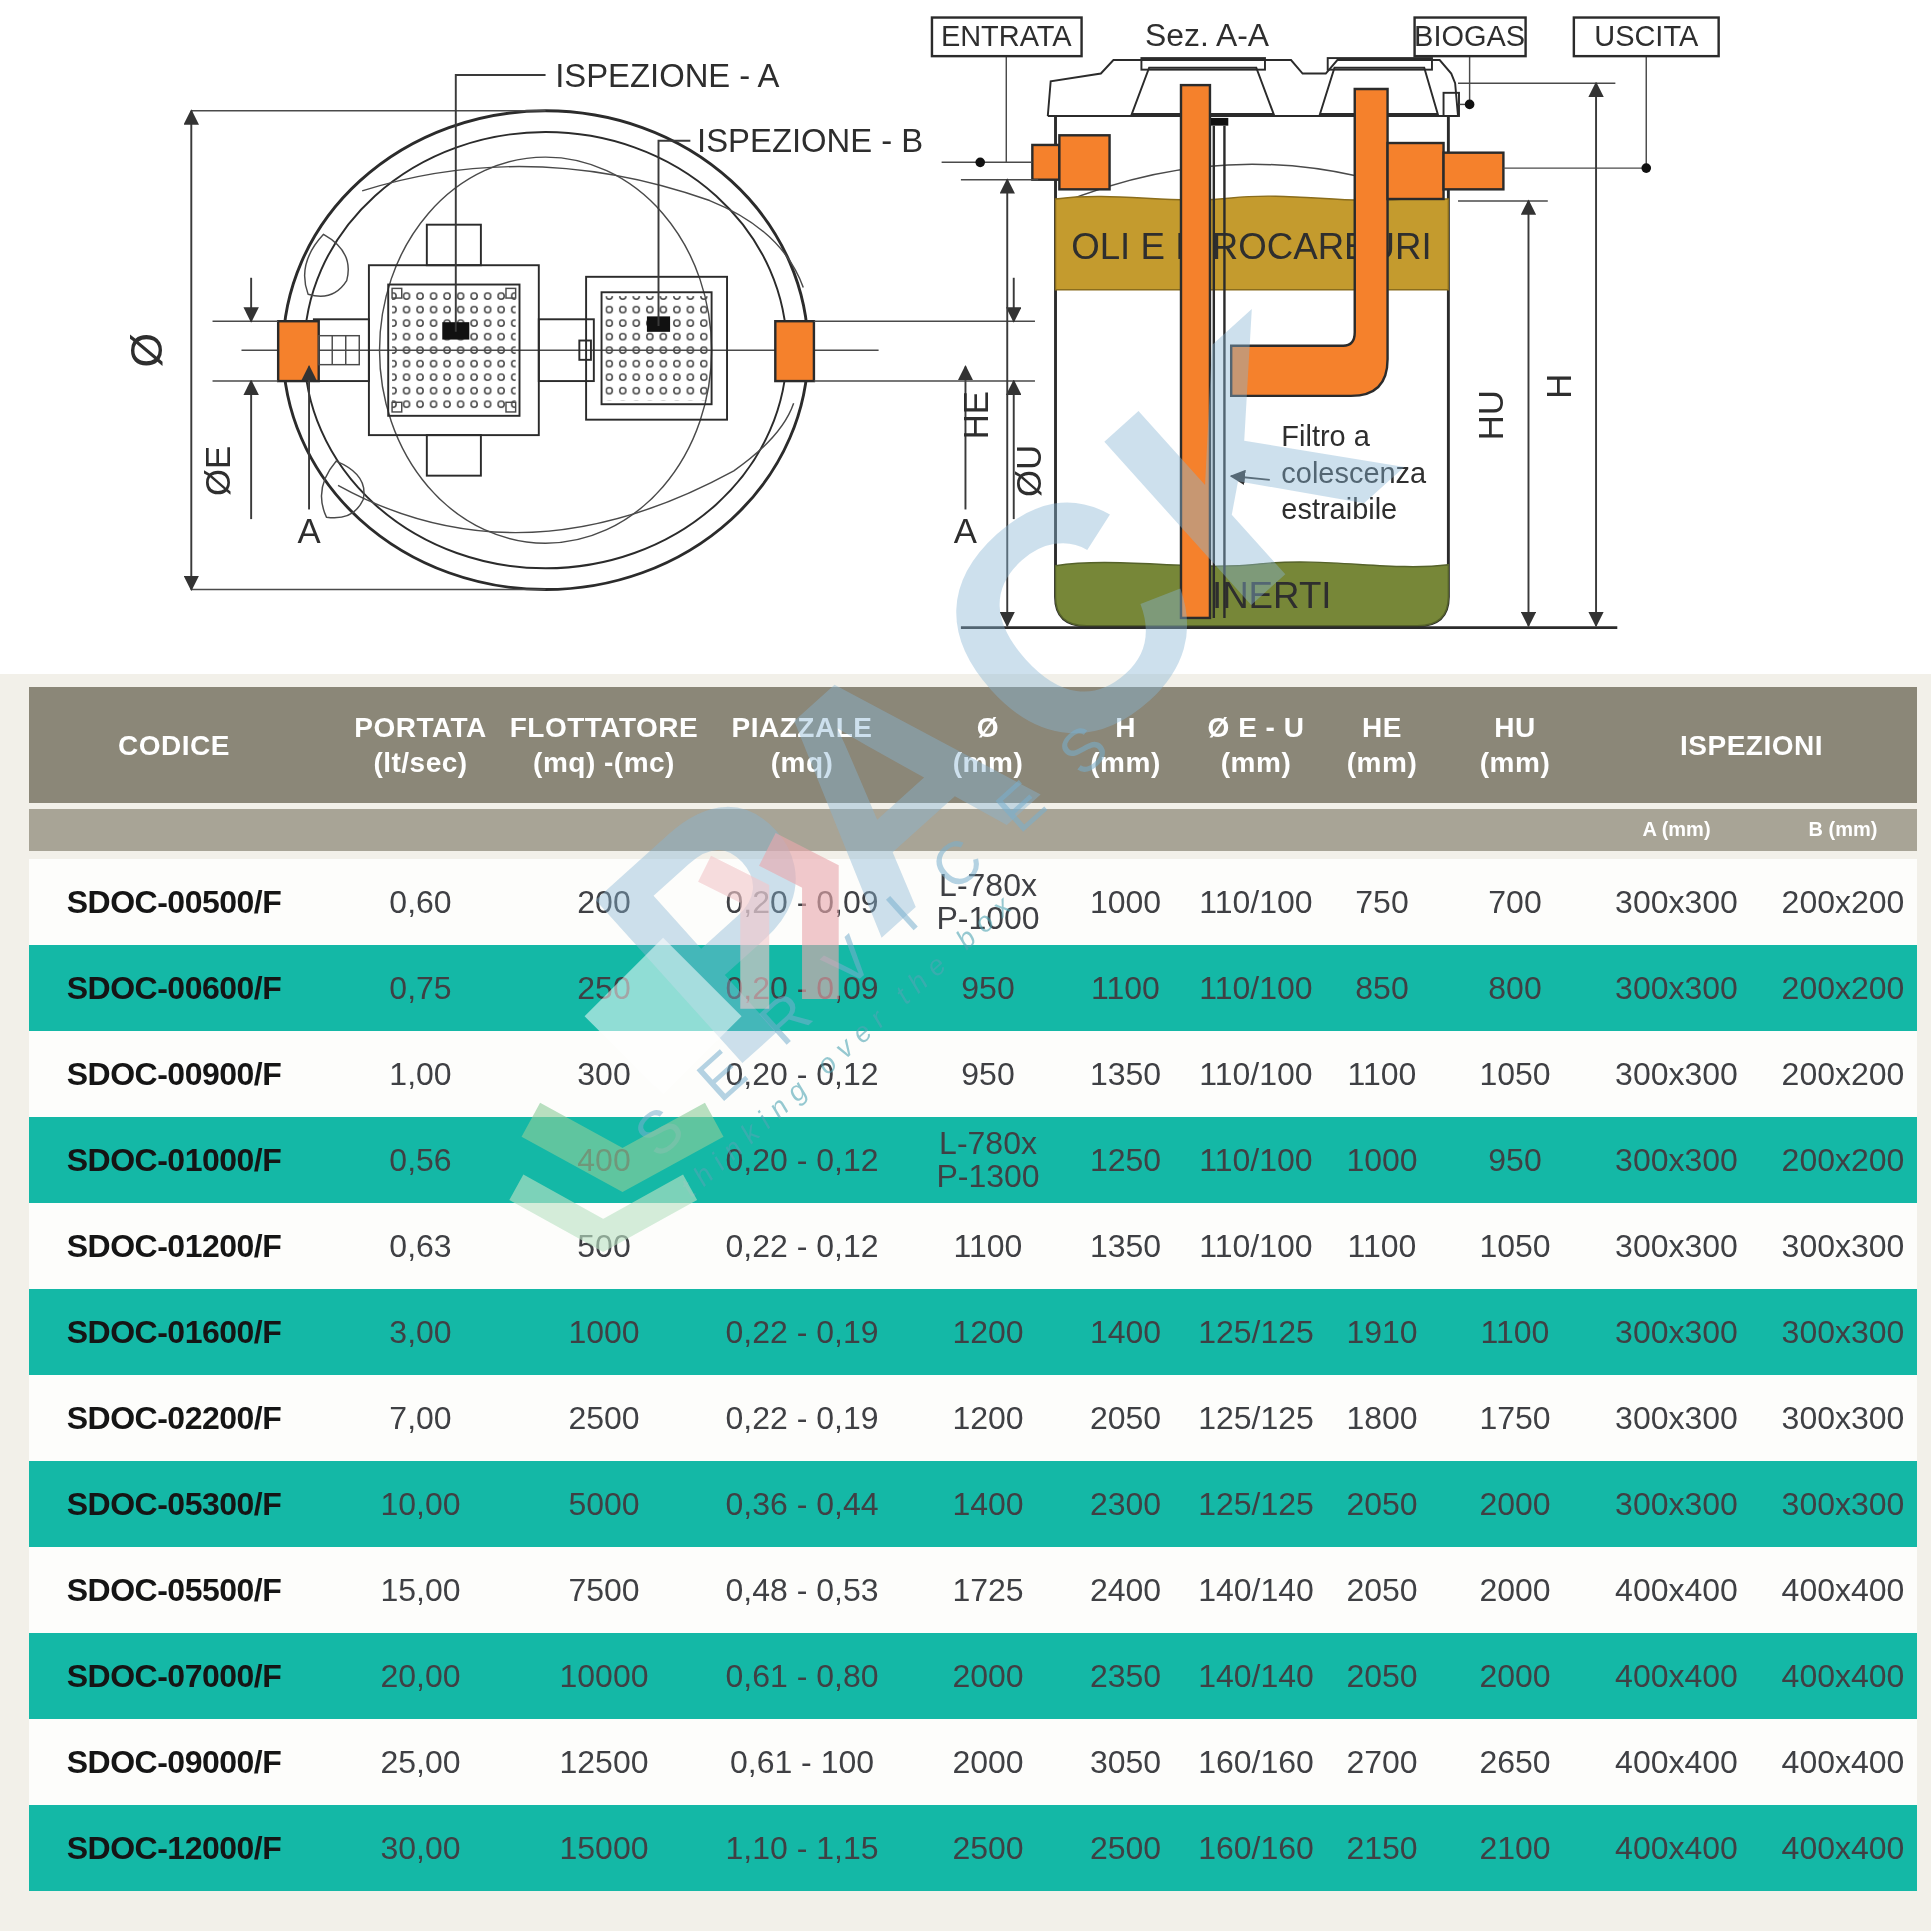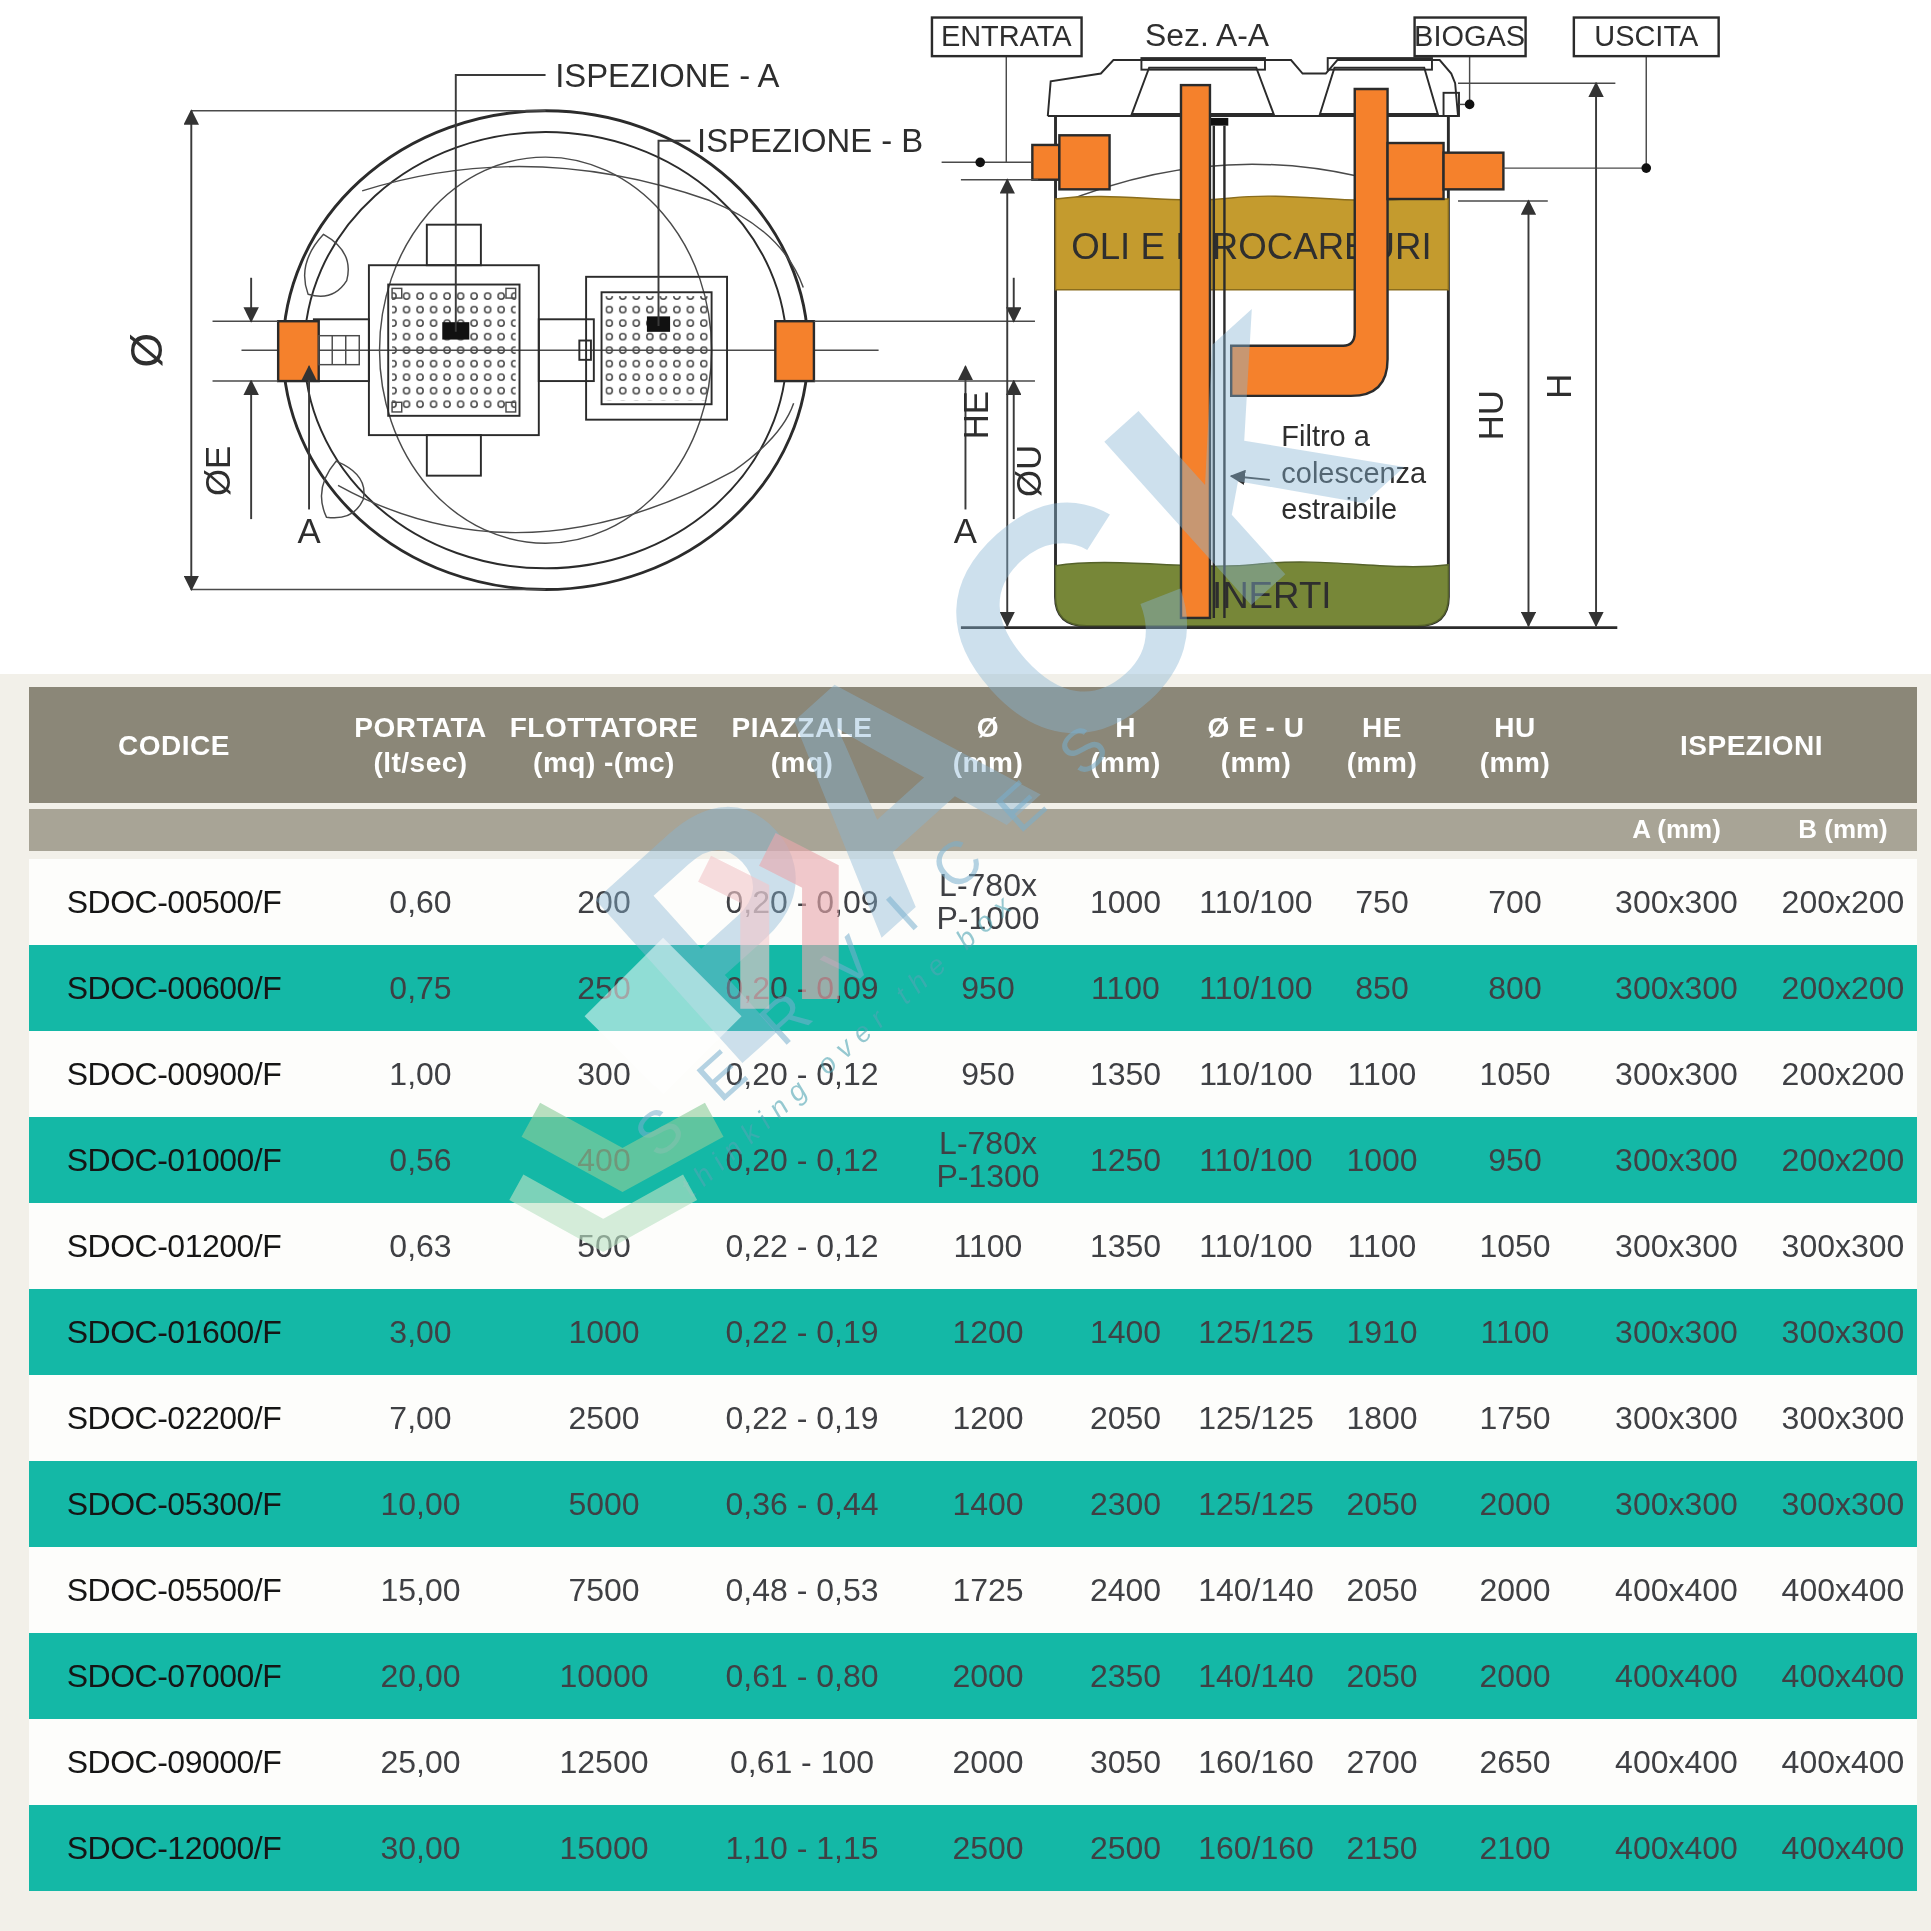--- a/index.html
+++ b/index.html
@@ -20,27 +20,27 @@
 
   
   #panel{position:absolute;left:0;top:674px;width:1931px;height:1257px;background:#F2F0E9;z-index:1;}
   #tablewrap{position:absolute;left:29px;top:687px;width:1888px;z-index:2;}
   .grid{display:grid;grid-template-columns:290px 203px 164px 232px 140px 135px 126px 126px 140px 183px 150px;}
   .thead{background:#8B8778;height:116px;margin-bottom:5.8px;}
   .th{display:flex;align-items:center;justify-content:center;text-align:center;
       color:#ffffff;font-weight:700;font-size:28px;line-height:1.25;white-space:pre-line;letter-spacing:0.5px;}
   .th-ispezioni{grid-column:10 / span 2;}
   .tsubhead{background:#A8A496;height:42px;margin-bottom:8.7px;}
-  .tsh{display:flex;align-items:center;justify-content:center;color:#ffffff;font-weight:700;font-size:26px;}
+  .tsh{display:flex;align-items:center;justify-content:center;color:#ffffff;font-weight:700;font-size:20px;}
   .tsh-spacer{grid-column:1 / span 9;}
   .trow{height:86px;background:#FDFDFB;}
   .trow.alt{background:#14b8a6;}
   .td{display:flex;align-items:center;justify-content:center;text-align:center;
       font-size:32px;color:#3F4044;white-space:pre-line;line-height:1.05;}
-  .td-code{font-weight:400;color:#151515;letter-spacing:-0.5px;}
+  .td-code{font-weight:700;color:#151515;letter-spacing:-0.5px;}
 
   
   #watermark{position:absolute;inset:0;z-index:30;pointer-events:none;}
   .wm{position:absolute;display:block;text-align:center;}
   #wm-pack{left:541px;top:521px;width:869px;font-size:319px;font-weight:800;
      color:rgba(136,180,212,0.42);letter-spacing:11.6px;transform:rotate(-42deg);}
   #wm-services{left:570px;top:917px;width:579px;font-size:60px;font-weight:400;
      color:rgba(120,175,205,0.55);letter-spacing:44px;transform:rotate(-42deg);}
   #wm-tag{left:579px;top:1028px;width:541px;font-size:28px;font-style:italic;
      color:rgba(80,165,180,0.60);letter-spacing:8.7px;transform:rotate(-42deg);}

